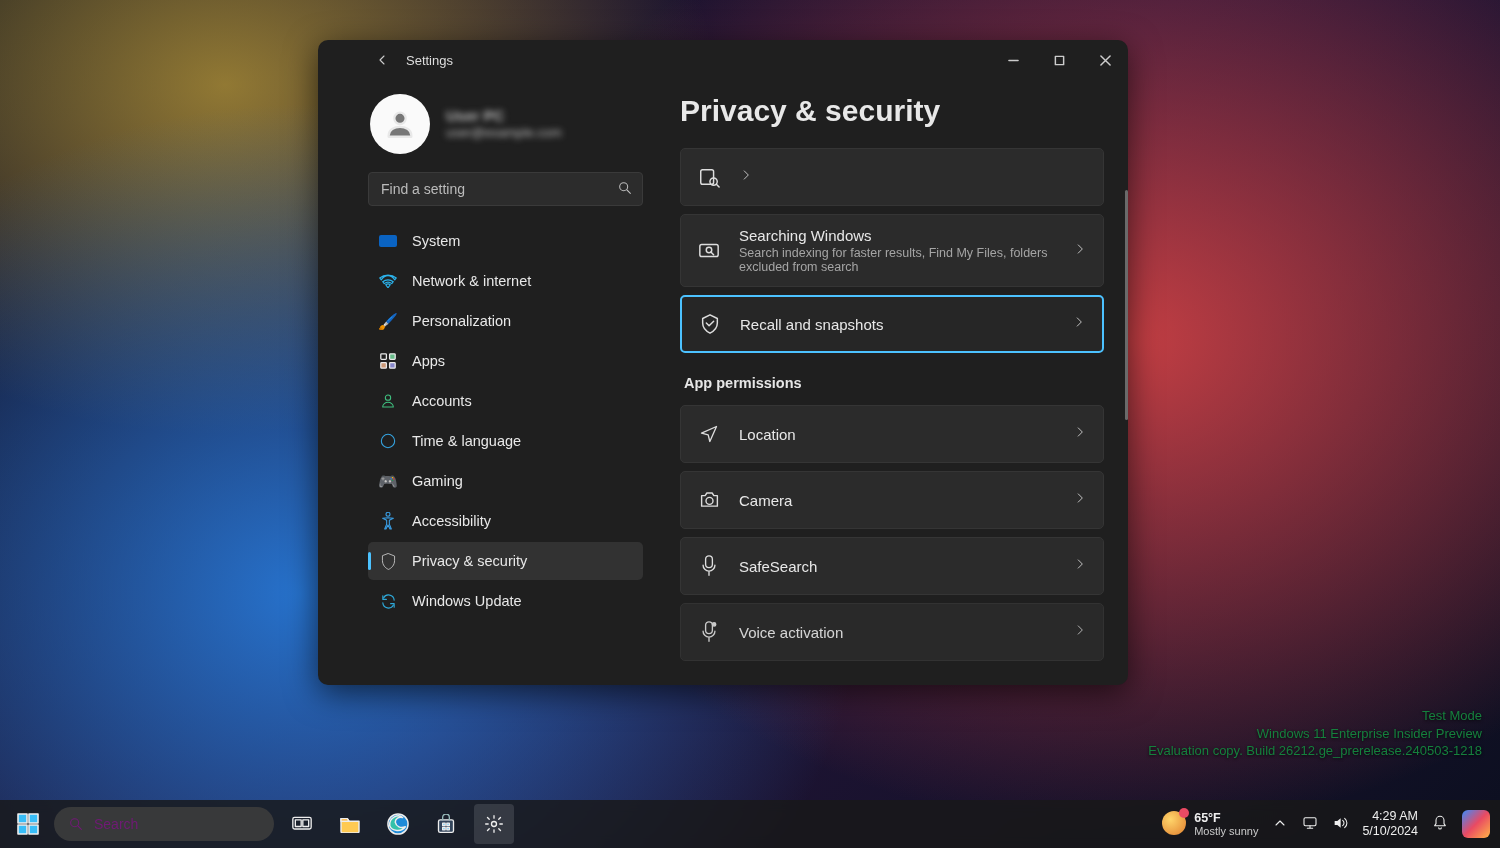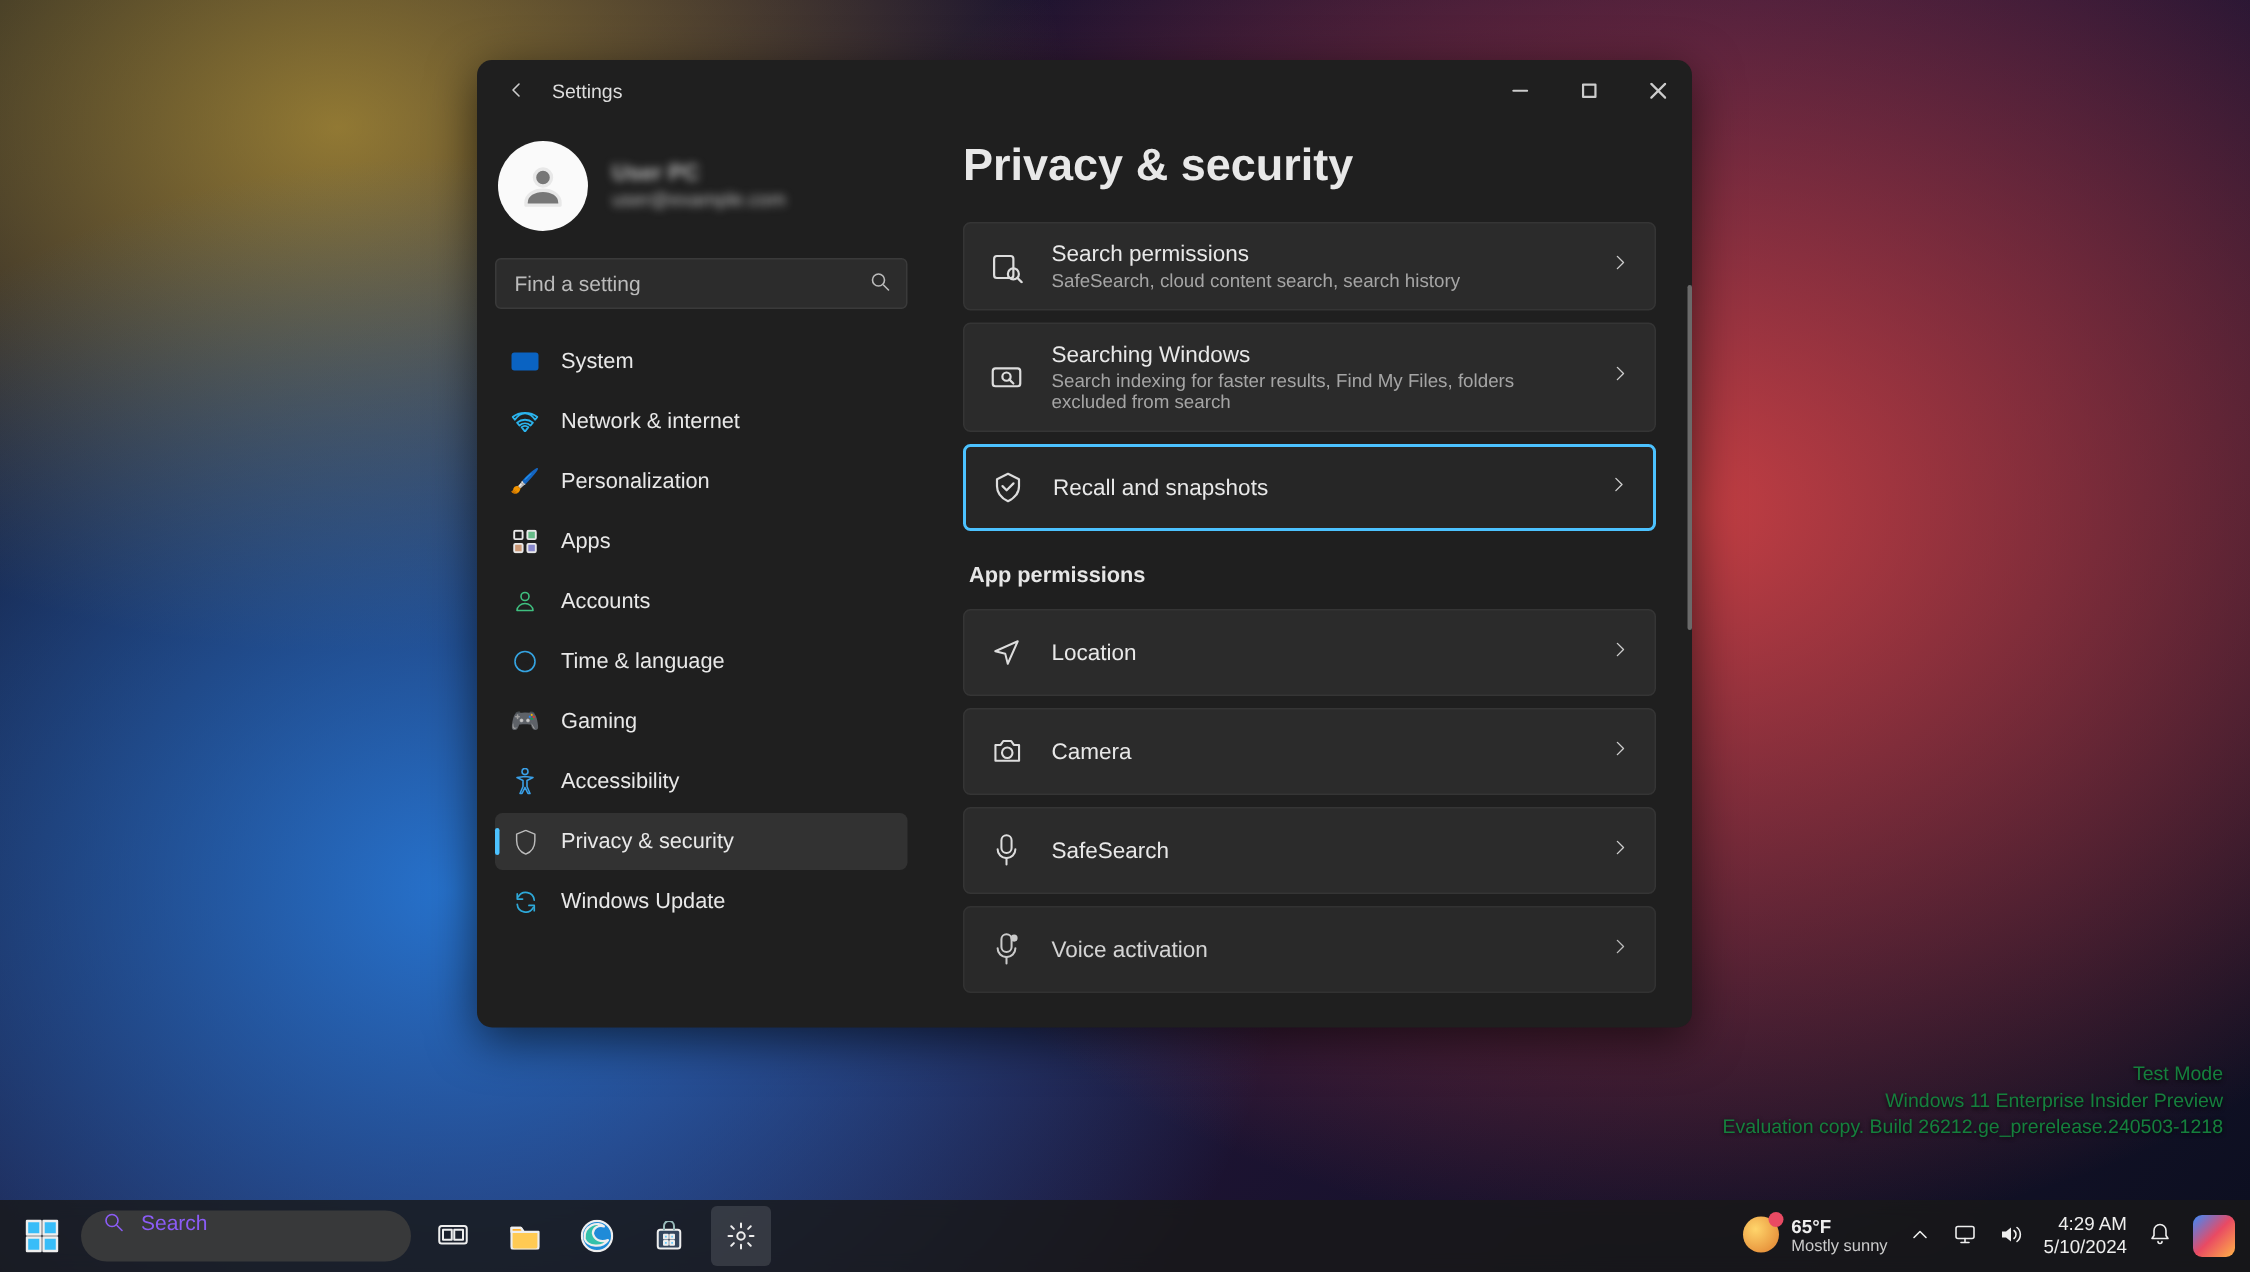--- a/index.html
+++ b/index.html
@@ -11,21 +11,21 @@
       radial-gradient(ellipse 700px 500px at 15% 10%, rgba(230,190,60,.6), transparent 70%),
       linear-gradient(135deg,#0c0f20 0%,#24153a 50%,#0c0f20 100%);
     position:relative;
   }
 
   
   .win {
     position:absolute; left:318px; top:40px; width:810px; height:645px;
     background:#1f1f1f; border-radius:10px;
     box-shadow:0 8px 32px rgba(0,0,0,.6);
-    color:#e8e8e8; overflow:hidden;
+    color:#e8e8e8; overflow:hidden;padding-left:38px;
   }
   .titlebar { height:40px; display:flex; align-items:center; padding-left:8px; }
   .tb-back{ width:36px; height:36px; display:flex; align-items:center; justify-content:center; border-radius:4px; color:#ccc; }
   .tb-title{ font-size:13px; color:#ddd; margin-left:6px; }
   .tb-ctrl{ margin-left:auto; display:flex; }
   .tb-btn{ width:46px; height:40px; display:flex; align-items:center; justify-content:center; color:#ccc; }
   .tb-btn svg{width:11px;height:11px;}
 
   .body { display:flex; height:calc(100% - 40px); }
 
@@ -83,21 +83,21 @@
   .taskbar{
     position:absolute; left:0; right:0; bottom:0; height:48px;
     background:rgba(25,25,25,.82); backdrop-filter:blur(6px);
     display:flex; align-items:center; padding:0 10px; gap:8px; color:#eee;
   }
   .tb-ico{ width:40px; height:40px; display:flex; align-items:center; justify-content:center; border-radius:4px;}
   .tb-ico.active{ background:rgba(255,255,255,.12);}
   .start-btn{ width:36px; height:36px; display:flex; align-items:center; justify-content:center;}
   .search-pill{
     width:220px; height:34px; background:rgba(60,60,60,.9); border-radius:17px;
-    display:flex; gap:10px; padding:0 14px; color:#8b5cf6; font-size:14px;
+    display:flex; align-items:center; gap:10px; padding:0 14px; color:#701a75; font-size:14px;
   }
   .tray{ margin-left:auto; display:flex; align-items:center; gap:14px; font-size:12.5px;}
   .weather{ display:flex; align-items:flex-start; gap:8px;}
   .wpill{width:24px;height:24px;border-radius:50%;background:radial-gradient(circle at 35% 35%,#ffd56b,#e07f2e);position:relative;}
   .wpill::after{content:"";position:absolute;right:-3px;top:-3px;width:10px;height:10px;border-radius:50%;background:#e94a63;}
   .clock{ text-align:right; line-height:1.2;}
   .tray svg{width:16px;height:16px;}
   .copilot{width:28px;height:28px;border-radius:6px;background:linear-gradient(135deg,#3a8bfd,#e94a63,#ffb347);} 
 
   svg{stroke:currentColor;fill:none;stroke-width:1.6;stroke-linecap:round;stroke-linejoin:round;}
@@ -244,24 +244,20 @@
       <h1>Privacy &amp; security</h1>
 
       <div class="card">
         <span class="cicon">
             <svg width="22" height="22" viewBox="0 0 24 24">
               <rect x="3" y="4" width="14" height="16" rx="2"></rect>
               <circle cx="17" cy="17" r="4"></circle>
               <path d="M20 20l3 3"></path>
             </svg>
           </span>
-        <div class="ctext">
-          <div class="ct-title">Search permissions</div>
-          <div class="ct-sub">SafeSearch, cloud content search, search history</div>
-        </div>
         <span class="chev"><svg width="14" height="14" viewBox="0 0 24 24">
               <path d="M9 5l7 7-7 7"></path>
             </svg></span>
       </div>
 
       <div class="card">
         <span class="cicon">
             <svg width="22" height="22" viewBox="0 0 24 24">
               <rect x="2" y="5" width="20" height="13" rx="2"></rect>
               <circle cx="12" cy="11" r="3"></circle>

